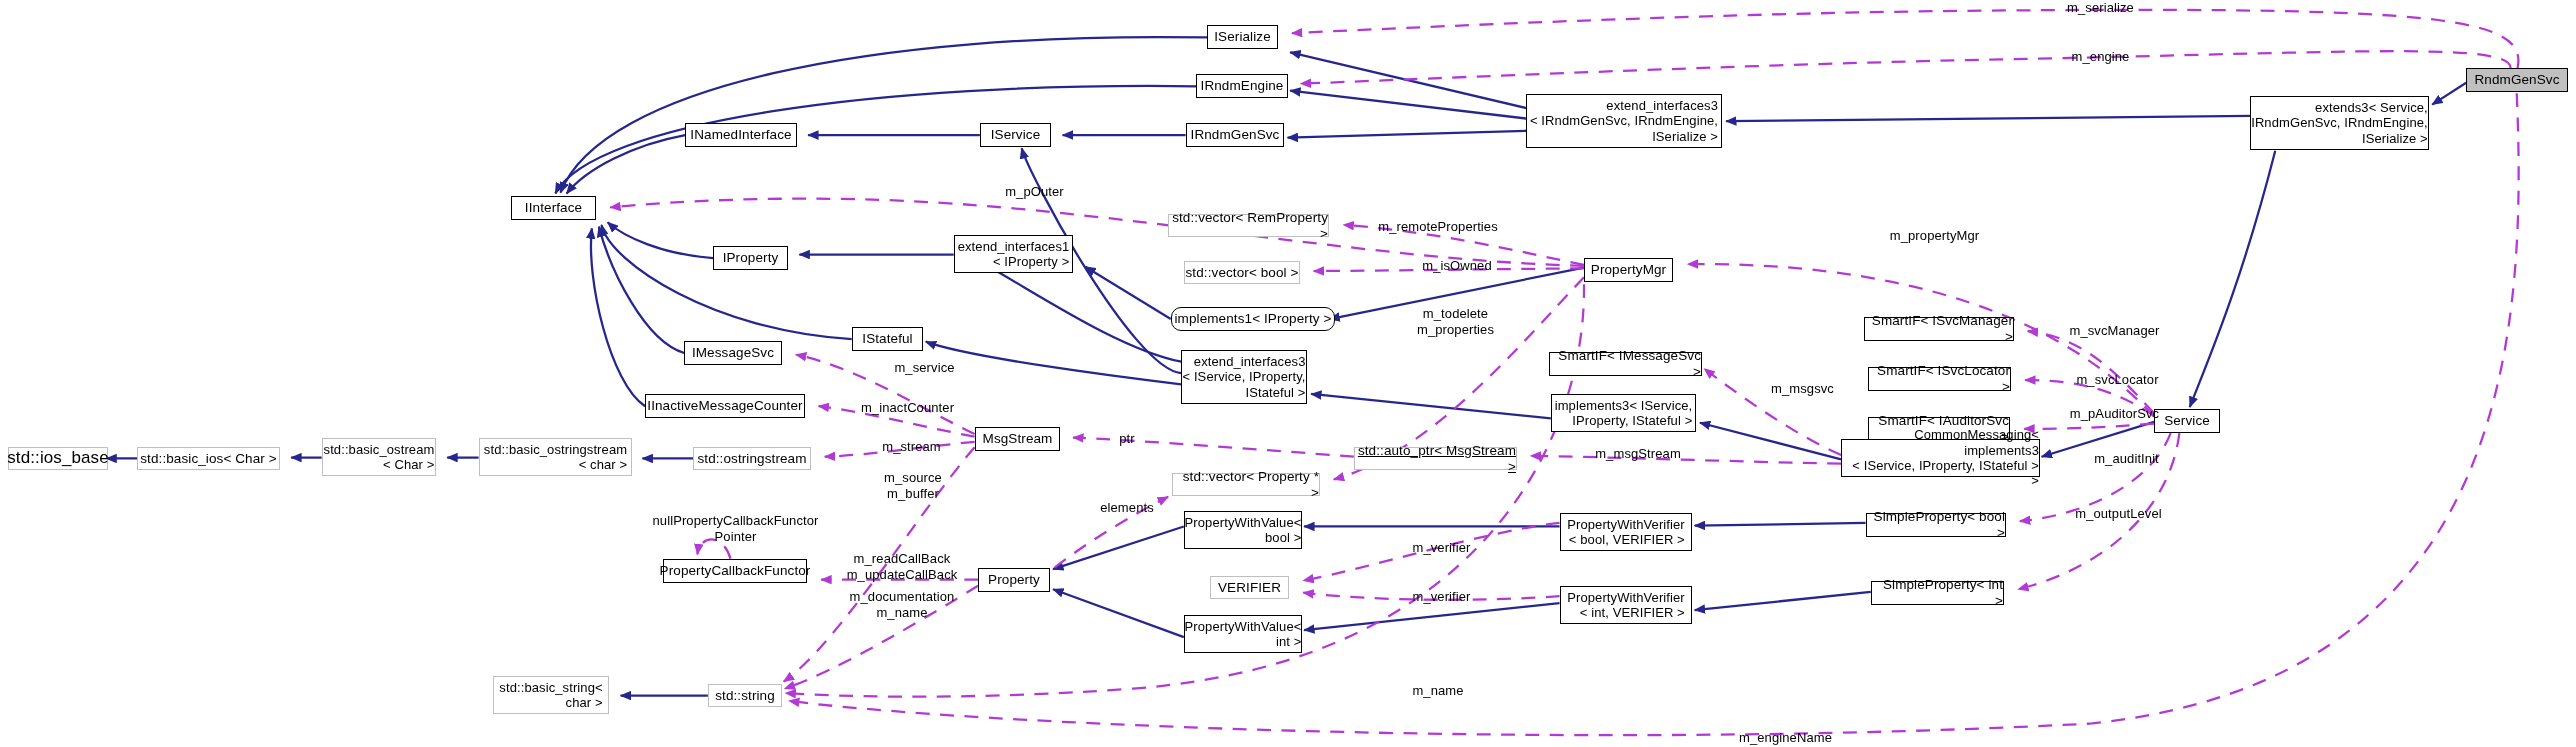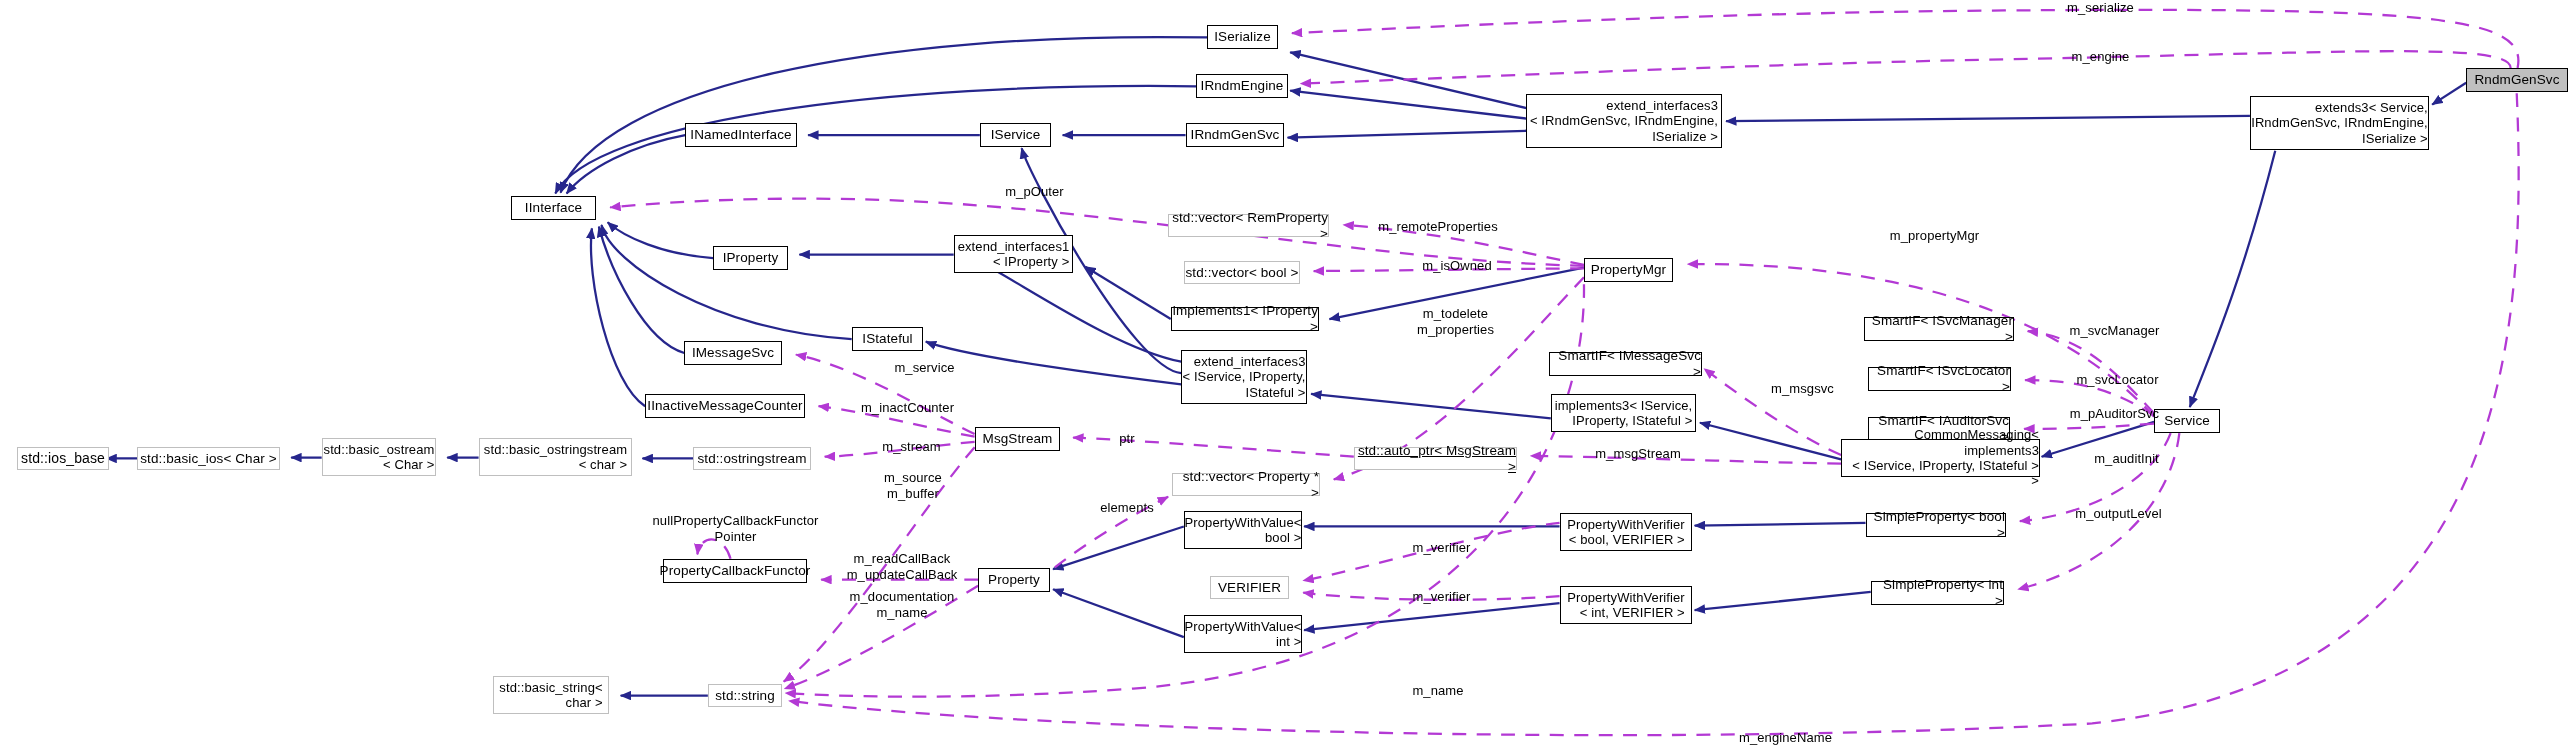--- a/index.html
+++ b/index.html
@@ -180,21 +180,21 @@
 
       <path d="M1122,672 C1060,710 960,770 900,790"></path>
 
       <path d="M1817,326 C1820,500 1700,760 1300,790 C1120,803 970,800 901,795"></path>
 
       <path d="M2887,107 C2900,400 2870,780 2400,830 C1800,862 1100,830 905,804"></path>
     </g>
   </svg>
 
   <div id="node-layer">
-      <div class="node ext" style="left: 17px; top: 447px; width: 92px; height: 23px; font-size: 14px;">std::ios_base</div>
+      <div class="node ext" style="left: 8px; top: 447px; width: 100px; height: 23px; font-size: 17px;">std::ios_base</div>
       <div class="node ext" style="left: 137px; top: 447px; width: 143px; height: 23px; font-size: 13.5px;">std::basic_ios&lt; Char &gt;</div>
       <div class="node ext" style="left: 322px; top: 438px; width: 114px; height: 38px; font-size: 13px;">std::basic_ostream
 &lt; Char &gt;</div>
       <div class="node ext" style="left: 479px; top: 438px; width: 153px; height: 38px; font-size: 13px;">std::basic_ostringstream
 &lt; char &gt;</div>
       <div class="node ext" style="left: 693px; top: 447px; width: 118px; height: 23px; font-size: 13.5px;">std::ostringstream</div>
       <div class="node ext" style="left: 493px; top: 676px; width: 116px; height: 38px; font-size: 13px;">std::basic_string&lt;
 char &gt;</div>
       <div class="node ext" style="left: 708px; top: 684px; width: 74px; height: 23px; font-size: 13.5px;">std::string</div>
       <div class="node cls" style="left: 511px; top: 196px; width: 85px; height: 24.4px; font-size: 13.5px;">IInterface</div>
@@ -206,21 +206,21 @@
       <div class="node cls" style="left: 980px; top: 123px; width: 71px; height: 24.4px; font-size: 13.5px;">IService</div>
       <div class="node cls" style="left: 1186px; top: 123px; width: 98px; height: 24.4px; font-size: 13.5px;">IRndmGenSvc</div>
       <div class="node cls" style="left: 1196px; top: 74px; width: 92px; height: 24.4px; font-size: 13.5px;">IRndmEngine</div>
       <div class="node cls" style="left: 1207px; top: 25px; width: 71px; height: 24.4px; font-size: 13.5px;">ISerialize</div>
       <div class="node cls" style="left: 975px; top: 427px; width: 85px; height: 24.4px; font-size: 13.5px;">MsgStream</div>
       <div class="node cls" style="left: 954px; top: 235px; width: 119px; height: 38px; font-size: 13px;">extend_interfaces1
 &lt; IProperty &gt;</div>
       <div class="node cls" style="left: 1181px; top: 350px; width: 126px; height: 54px; font-size: 13px;">extend_interfaces3
 &lt; IService, IProperty,
 IStateful &gt;</div>
-      <div class="node cls" style="left: 1171px; top: 307px; width: 148px; height: 24.4px; font-size: 13.5px;">implements1&lt; IProperty &gt;</div>
+      <div class="node cls" style="left: 1171px; top: 307px; width: 164px; height: 24.4px; font-size: 13.5px; border-radius: 10px;">implements1&lt; IProperty &gt;</div>
       <div class="node ext" style="left: 1168px; top: 214px; width: 161px; height: 23px; font-size: 13.5px;">std::vector&lt; RemProperty &gt;</div>
       <div class="node ext" style="left: 1184px; top: 261px; width: 116px; height: 23px; font-size: 13.5px;">std::vector&lt; bool &gt;</div>
       <div class="node cls" style="left: 1584px; top: 258px; width: 89px; height: 24.4px; font-size: 13.5px;">PropertyMgr</div>
       <div class="node cls" style="left: 1526px; top: 94px; width: 196px; height: 54px; font-size: 13px;">extend_interfaces3
 &lt; IRndmGenSvc, IRndmEngine,
 ISerialize &gt;</div>
       <div class="node cls" style="left: 1549px; top: 352px; width: 153px; height: 24.4px; font-size: 13.5px;">SmartIF&lt; IMessageSvc &gt;</div>
       <div class="node cls" style="left: 1551px; top: 394px; width: 145px; height: 38px; font-size: 13px;">implements3&lt; IService,
 IProperty, IStateful &gt;</div>
       <div class="node ext" style="left: 1354px; top: 447px; width: 163px; height: 23px; font-size: 13.5px; text-decoration: underline;">std::auto_ptr&lt; MsgStream &gt;</div>

